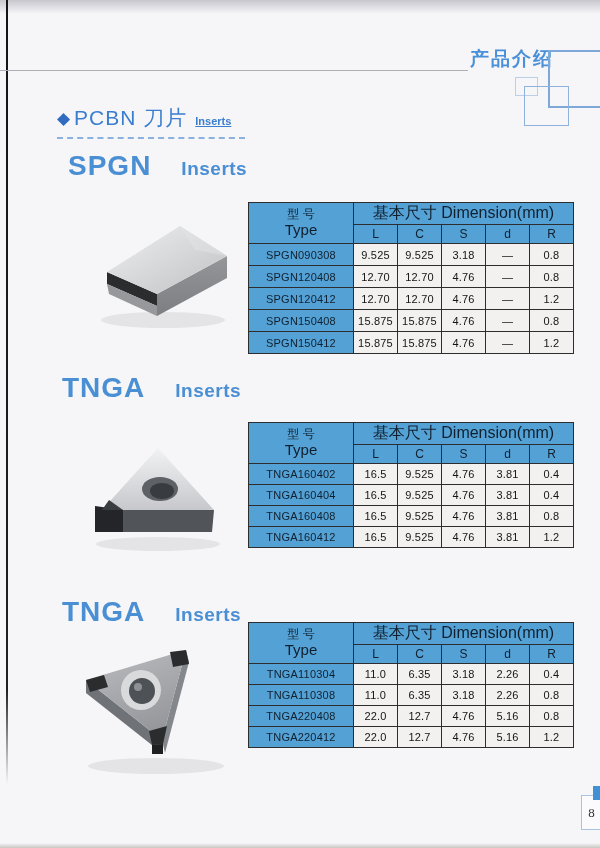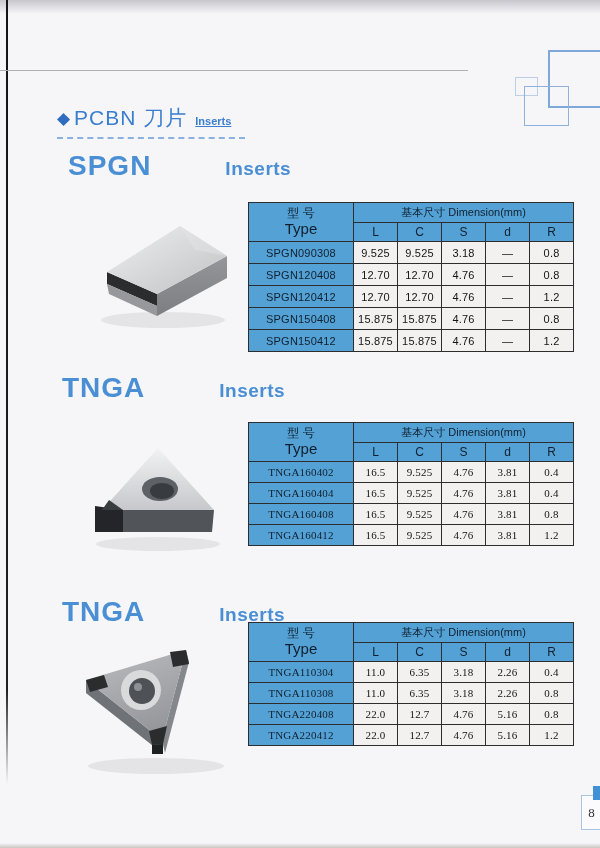--- a/index.html
+++ b/index.html
@@ -20,53 +20,54 @@
   .sq-small{left:515px;top:77px;width:21px;height:17px;border:1px solid #bccfe8;}
   .sq-med{left:524px;top:86px;width:43px;height:38px;border:1px solid #8fb2dd;}
 
   .cat{position:absolute;left:57px;top:104px;display:flex;align-items:center;
     padding:0 14px 5px 0;border-bottom:2px dashed #8ab1e0;color:#3a7ed0;}
   .cat .dia{color:#2f6cc0;font-size:17px;line-height:1;margin-right:4px;}
   .cat .zh{font-size:21px;letter-spacing:1px;}
   .cat .en{font-size:11px;font-weight:bold;text-decoration:underline;margin-left:8px;
     position:relative;top:3px;}
 
-  .sec-head{position:absolute;display:flex;align-items:baseline;color:#4a8fd4;font-weight:bold;gap:44px;}
+  .sec-head{position:absolute;display:flex;align-items:baseline;color:#4a8fd4;font-weight:bold;}
   .sec-head .main{font-size:28px;letter-spacing:1px;}
   .sec-head .sub{font-size:19px;letter-spacing:.5px;margin-left:30px;}
 
   .photo{position:absolute;}
 
   table.itable{position:absolute;border-collapse:collapse;table-layout:fixed;width:325px;
     background:#f2f1ef;color:#141414;}
   table.itable td{border:1px solid #2d2d2d;text-align:center;vertical-align:middle;padding:0;}
   td.th-type,td.th-dim,tr.h2 td,td.tc{background:#54a1d6;color:#10202e;}
   tr.h1{height:20px;} tr.h2{height:19px;}
-  table.t1 tr.dr{height:22px;} table.t23 tr.dr{height:21px;font-family:Liberation Serif, serif;}
+  table.t1 tr.dr{height:22px;} table.t23 tr.dr{height:21px;}
   td.th-type{font-size:12px;line-height:1.2;}
   td.th-type .ten{font-size:15px;}
-  td.th-dim{font-size:11px;}
+  td.th-dim{font-size:16px;}
   tr.h2 td{font-size:12px;}
   tr.dr td{font-size:11px;letter-spacing:.2px;}
   td.tc{font-size:11px;letter-spacing:.4px;}
 
   .pagenum-box{position:absolute;left:581px;top:795px;width:19px;height:33px;
     border:1px solid #a8c4e0;background:#fbfbfd;display:flex;align-items:center;
     justify-content:center;font-family:"Liberation Serif",serif;font-size:13px;color:#333;}
   .pagenum-tab{position:absolute;left:593px;top:786px;width:14px;height:14px;background:#3f90d5;}
 </style>
 </head>
 <body>
 
 <div class="page">
   <div class="top-shadow"></div>
   <div class="left-line"></div>
   <div class="bottom-shadow"></div>
 
   <div class="hdr-rule"></div>
+  <div class="hdr-title">产品介绍</div>
   <div class="sq sq-large"></div>
   <div class="sq sq-small"></div>
   <div class="sq sq-med"></div>
 
   <div class="cat">
     <span class="dia">◆</span>
     <span class="zh">PCBN 刀片</span>
     <span class="en">Inserts</span>
   </div>
 

